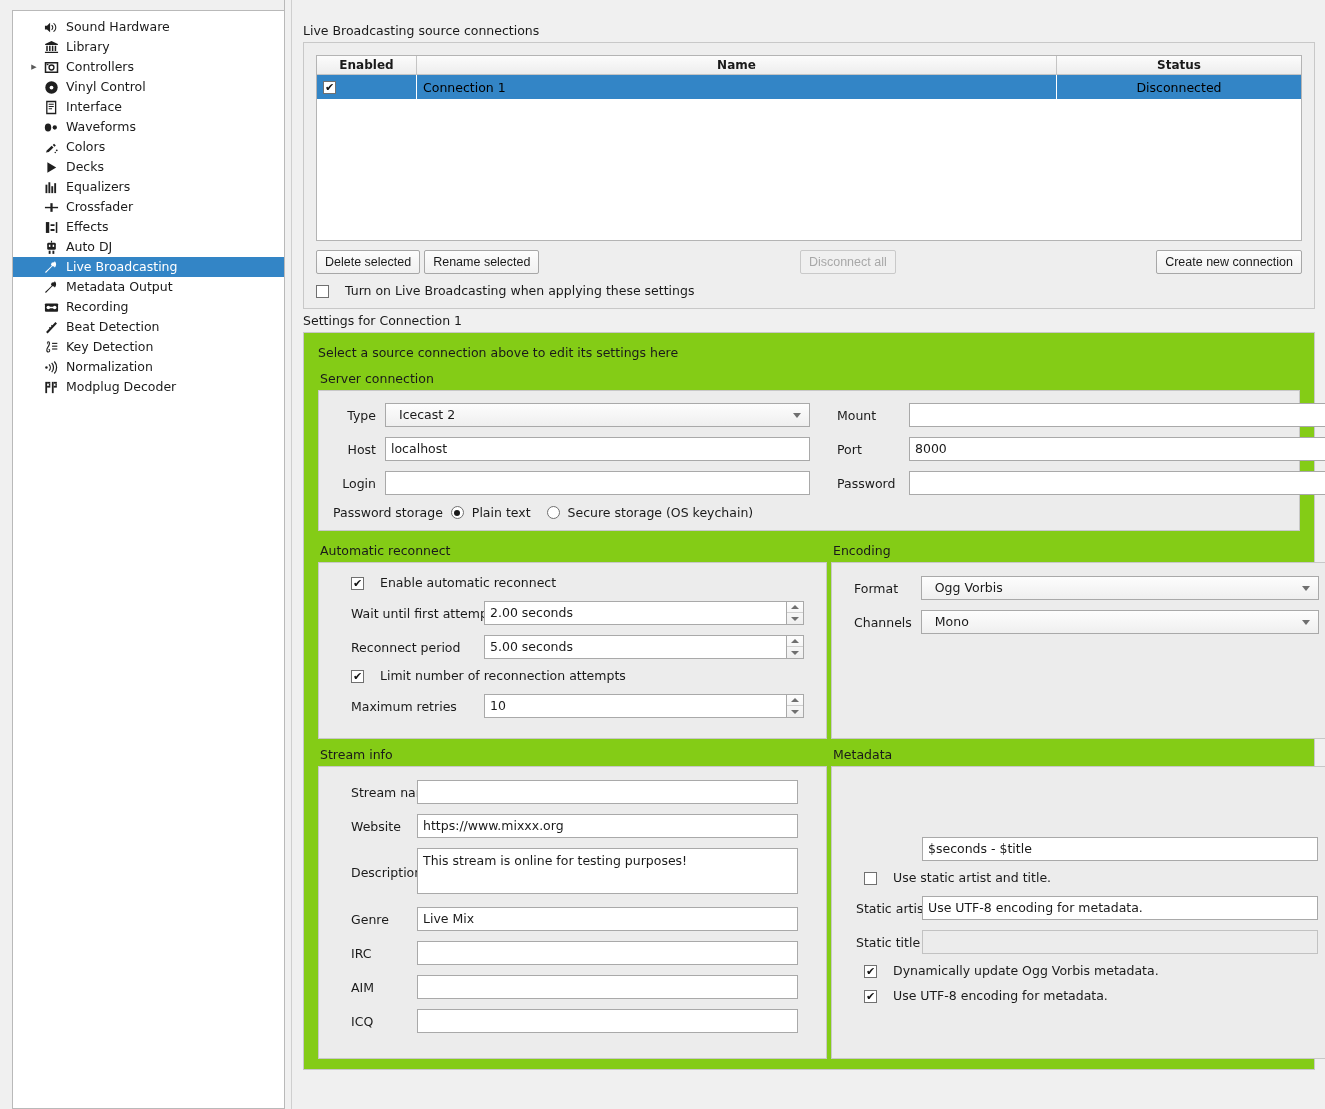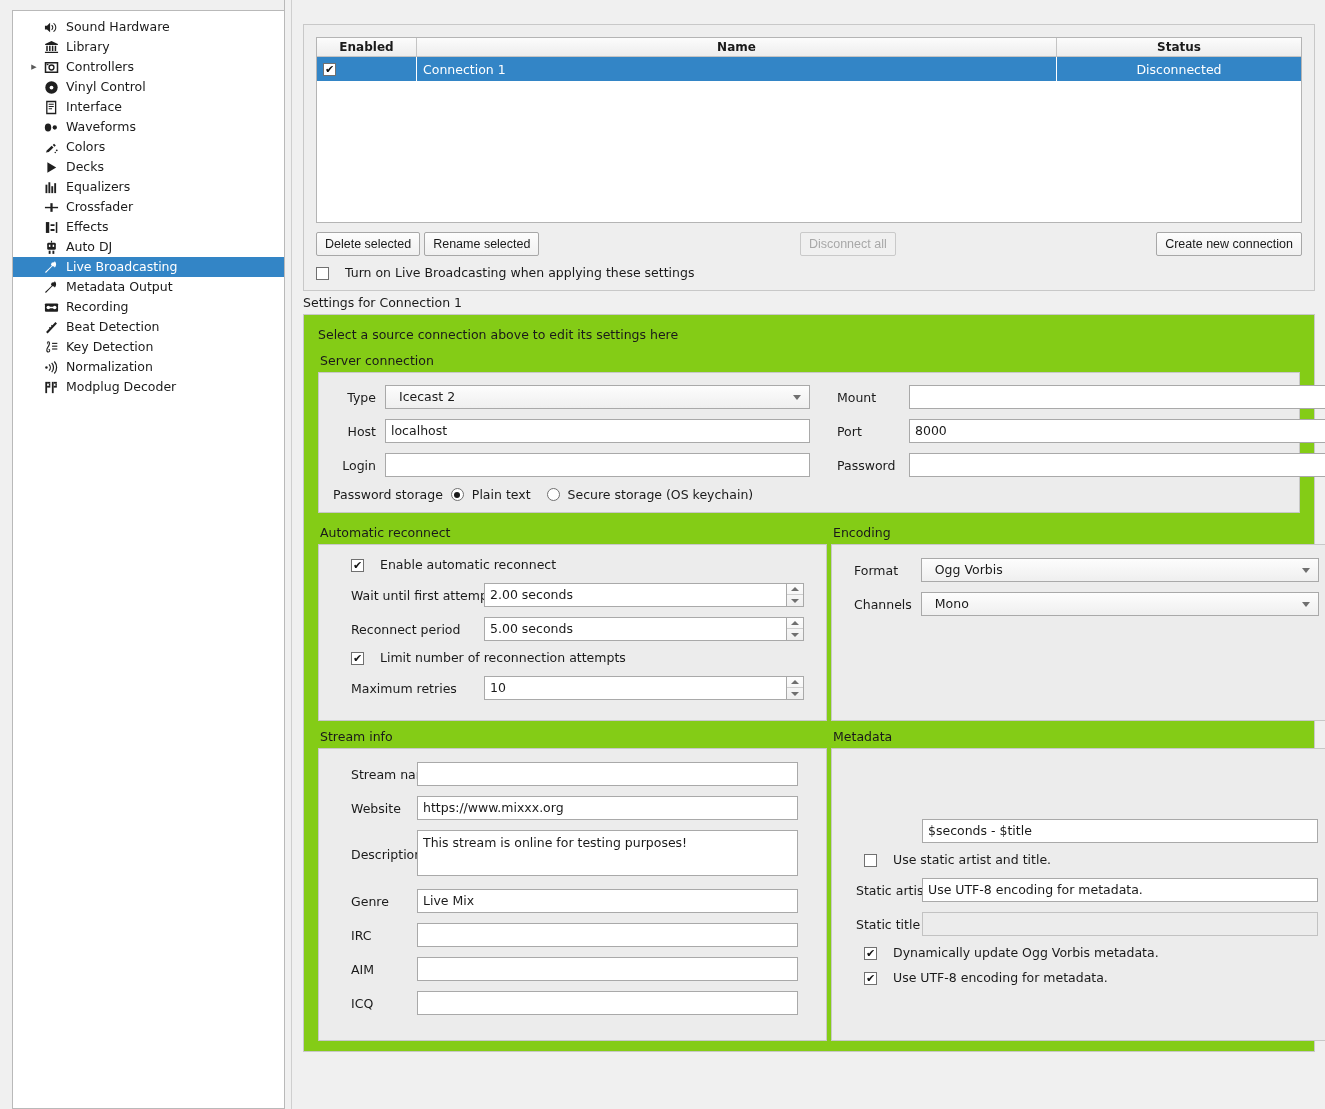--- a/index.html
+++ b/index.html
@@ -68,21 +68,21 @@
   .th {
     background: linear-gradient(#fcfcfc, #ededed);
     border-right: 1px solid #c4c4c4; border-bottom: 1px solid #c4c4c4;
     font-weight: bold; font-size: 12px; display: flex;
     align-items: center; justify-content: center; color: #1a1a1a;
   }
   .th:last-child { border-right: none; }
   .col-enabled { width: 100px; flex: 0 0 100px; }
   .col-name { flex: 1 1 auto; }
   .col-status { width: 244px; flex: 0 0 244px; }
-  .tbl-row { display: flex; height: 24px; background: #3385c6; color: #ffffff; }
+  .tbl-row { display: flex; height: 24px; background: #3385c6; color: #000000; }
   .td { display: flex; align-items: center; border-right: 1px solid #ffffff; font-size: 12.5px; }
   .td:last-child { border-right: none; }
   .td.c-enabled { justify-content: flex-start; padding-left: 6px; }
   .td.c-name { padding-left: 6px; }
   .td.c-status { justify-content: center; }
   .tbl-body-fill { background: #ffffff; height: 141px; }
 
   
   .cb {
     width: 13px; height: 13px; background: #ffffff; border: 1px solid #707070;
@@ -386,20 +386,21 @@
           <span class="nav-label">Modplug Decoder</span>
         </div>
       </div>
   </div>
 
   <div class="splitter"></div>
 
   <div class="content">
 
     <div class="group">
+      <div class="group-title">Live Broadcasting source connections</div>
       <div class="tbl-outer">
         <div class="tbl">
           <div class="tbl-head">
             <div class="th col-enabled">Enabled</div>
             <div class="th col-name">Name</div>
             <div class="th col-status">Status</div>
           </div>
           <div class="tbl-row">
             <div class="td c-enabled col-enabled">
               <span class="cb checked"></span>

